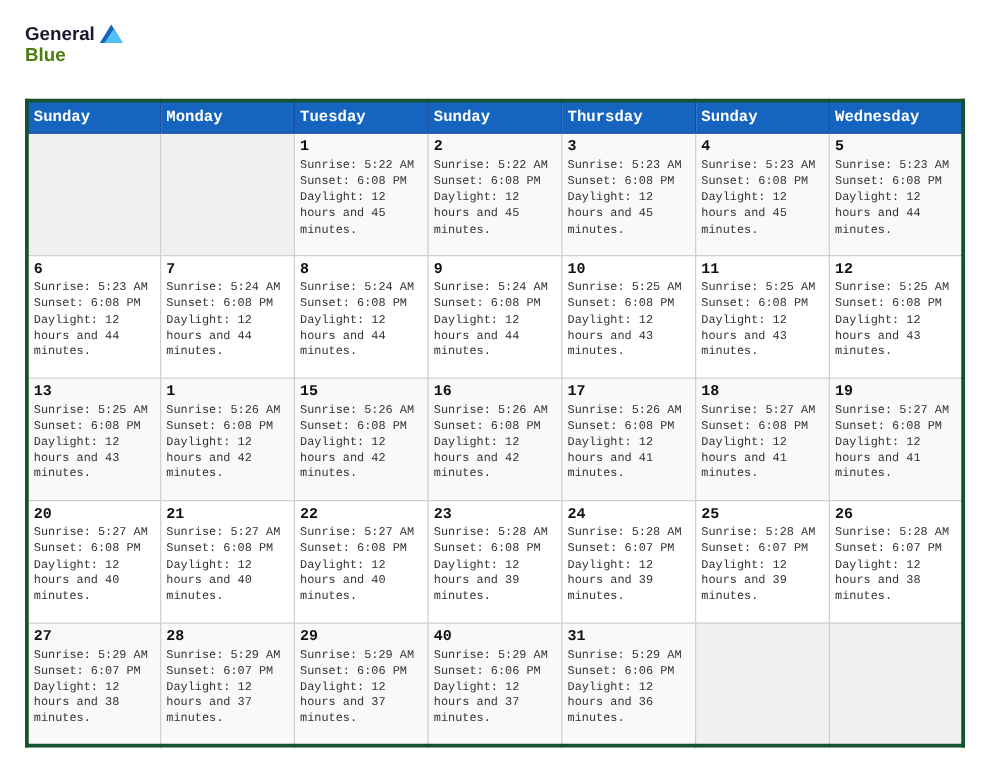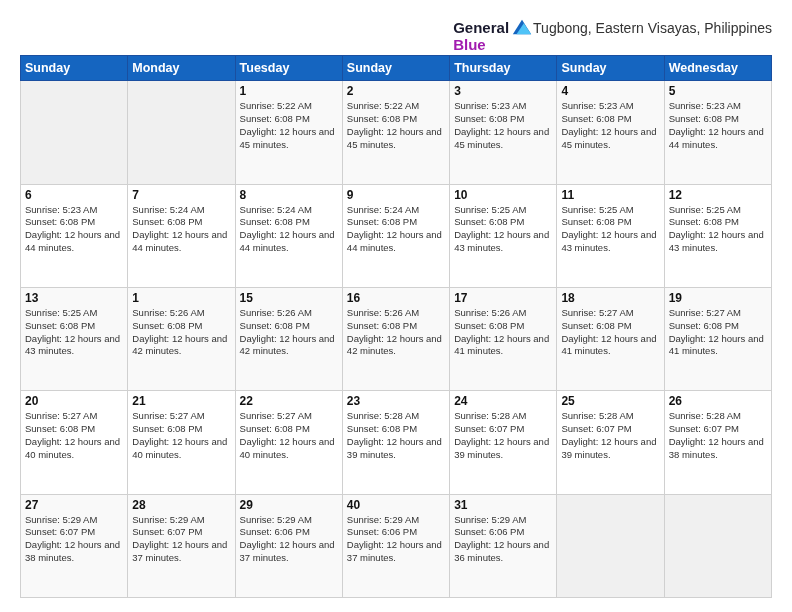--- a/index.html
+++ b/index.html
@@ -13,35 +13,35 @@
     .page {
       width: 792px;
       height: 612px;
       padding: 18px 20px 14px 20px;
       display: flex;
       flex-direction: column;
     }
     .header {
       display: flex;
       align-items: flex-start;
-      justify-content: flex-end;
-      margin-bottom: 2px;
+      justify-content: space-between;
+      margin-bottom: 26px;
     }
     .logo {
       display: flex;
       align-items: center;
       gap: 0px;
     }
     .logo-text {
       font-size: 15px;
       font-weight: bold;
       line-height: 1.15;
     }
     .logo-general { color: #1a1a2e; }
-    .logo-blue { color: #a21caf; }
+    .logo-blue { color: #4d7c0f; }
     .logo-icon {
       width: 22px;
       height: 22px;
       margin-left: 2px;
       margin-top: -2px;
     }
     .title-block {
       text-align: right;
     }
     .month-title {
@@ -50,24 +50,25 @@
       color: #1a1a2e;
       line-height: 1;
     }
     .location {
       font-size: 14px;
       color: #333;
       margin-top: 2px;
     }
     .calendar {
       flex: 1;
-      border: 1px solid #14532d;
+      border: 3px solid #14532d;
       border-collapse: collapse;
       width: 100%;
       table-layout: fixed;
+      font-family: Liberation Mono, monospace;
     }
     .calendar thead tr th {
       background: #1565c0;
       color: #fff;
       font-size: 12.5px;
       font-weight: bold;
       padding: 5px 4px;
       text-align: left;
       border: 1px solid #1a4fa0;
     }
@@ -110,21 +111,20 @@
           <span class="logo-text logo-general">General</span>
           <svg class="logo-icon" viewBox="0 0 24 20" xmlns="http://www.w3.org/2000/svg">
             <polygon points="2,18 12,2 22,18" fill="#1565c0" stroke="none"></polygon>
             <polygon points="6,18 14,6 22,18" fill="#4fc3f7" stroke="none"></polygon>
           </svg>
         </div>
         <div class="logo-text logo-blue" style="margin-top:-2px;">Blue</div>
       </div>
     </div>
     <div class="title-block">
-      <div class="location">Tugbong, Eastern Visayas, Philippines</div>
     </div>
   </div>
 
   <table class="calendar">
     <thead>
       <tr>
         <th>Sunday</th>
         <th>Monday</th>
         <th>Tuesday</th>
         <th>Sunday</th>

